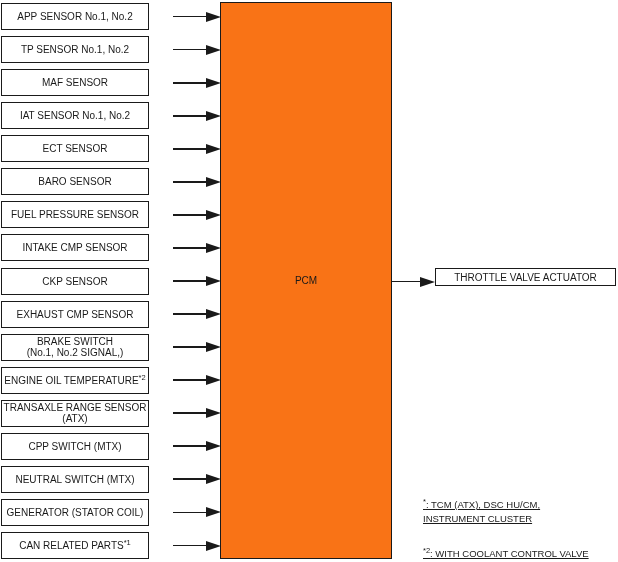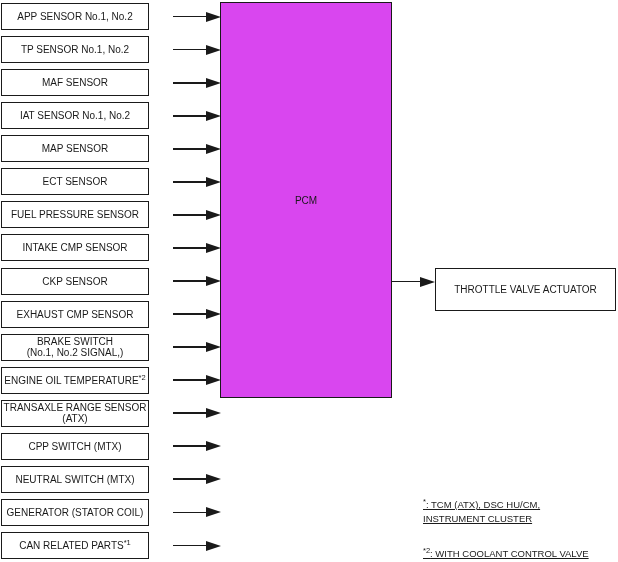--- a/index.html
+++ b/index.html
@@ -47,34 +47,34 @@
   .arrow .head {
     flex: 0 0 auto; width: 0; height: 0;
     border-top: 5px solid transparent;
     border-bottom: 5px solid transparent;
     border-left: 15px solid #1a1a1a;
   }
 
   
   #pcm-box {
     position: absolute; left: 220px; top: 2px;
-    width: 172px; height: 396px;
+    width: 172px; height: 557px;
     border: 1.5px solid #1a1a1a;
-    background: #d946ef;
+    background: #f97316;
     display: flex; align-items: center; justify-content: center;
     font-size: 10px;
   }
 
   
   #output-arrow {
     left: 392px; top: 276.5px; width: 43px;
   }
   #actuator-box {
     position: absolute; left: 435px; top: 268px;
-    width: 181px; height: 43px;
+    width: 181px; height: 18px;
     border: 1.5px solid #1a1a1a;
     background: #ffffff;
     display: flex; align-items: center; justify-content: center;
     font-size: 10px; white-space: nowrap;
   }
 
   
   #footnotes {
     position: absolute; left: 423px; top: 498px;
     font-size: 9.5px; line-height: 14px;
@@ -124,31 +124,31 @@
       <span class="line1"><span class="lbl">IAT SENSOR No.1, No.2</span></span>
 
     </div>
     <div class="arrow">
       <span class="shaft"></span>
       <span class="head"></span>
     </div>
   </div>
       <div class="input-row">
     <div class="box">
-      <span class="line1"><span class="lbl">MAP SENSOR</span></span>
-
-    </div>
-    <div class="arrow">
-      <span class="shaft"></span>
-      <span class="head"></span>
-    </div>
-  </div>
-      <div class="input-row">
-    <div class="box">
       <span class="line1"><span class="lbl">ECT SENSOR</span></span>
+
+    </div>
+    <div class="arrow">
+      <span class="shaft"></span>
+      <span class="head"></span>
+    </div>
+  </div>
+      <div class="input-row">
+    <div class="box">
+      <span class="line1"><span class="lbl">BARO SENSOR</span></span>
 
     </div>
     <div class="arrow">
       <span class="shaft"></span>
       <span class="head"></span>
     </div>
   </div>
       <div class="input-row">
     <div class="box">
       <span class="line1"><span class="lbl">FUEL PRESSURE SENSOR</span></span>

